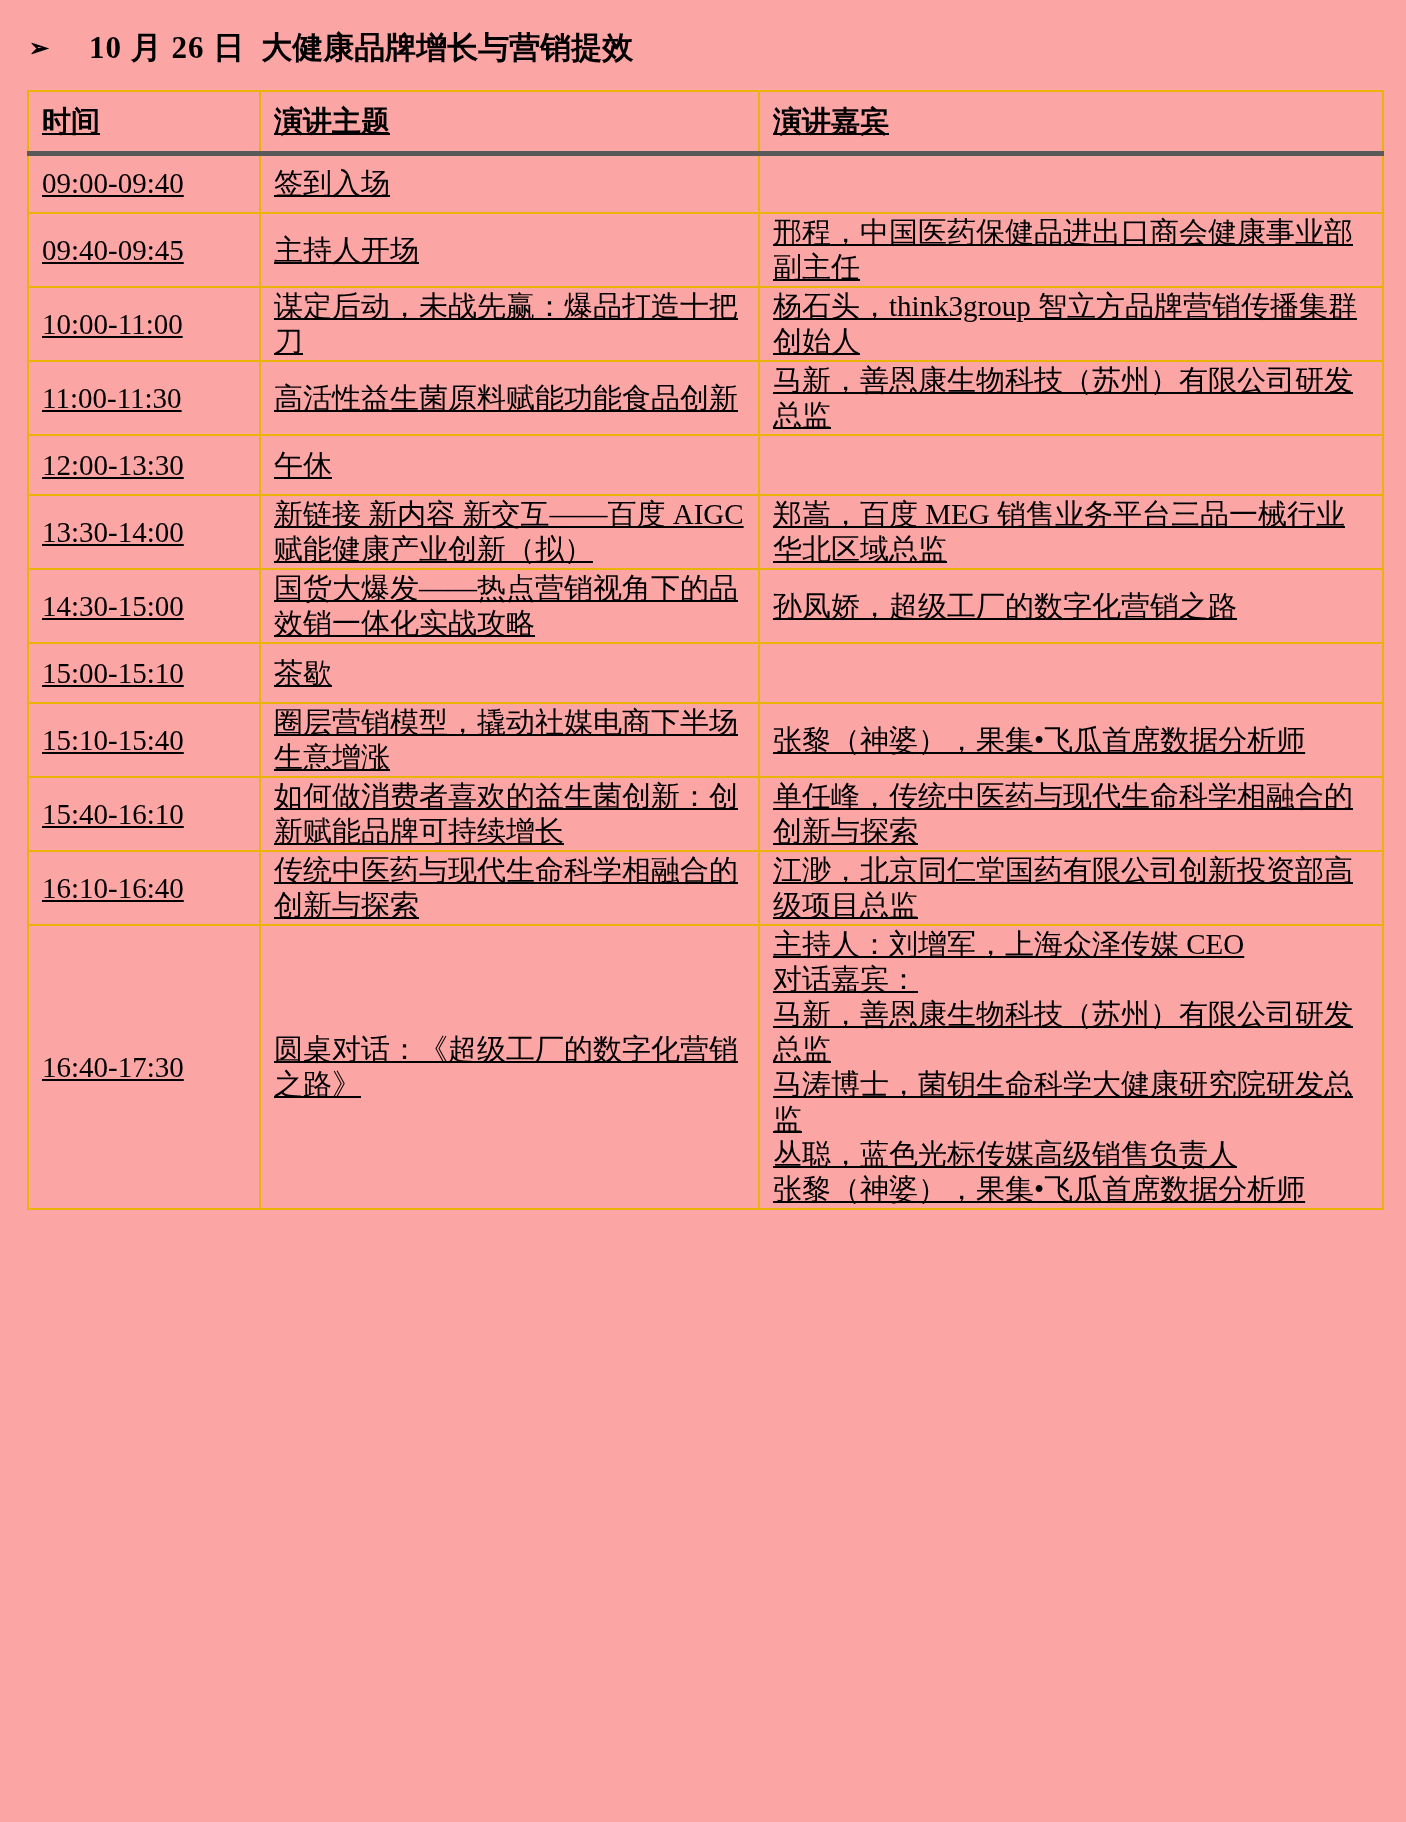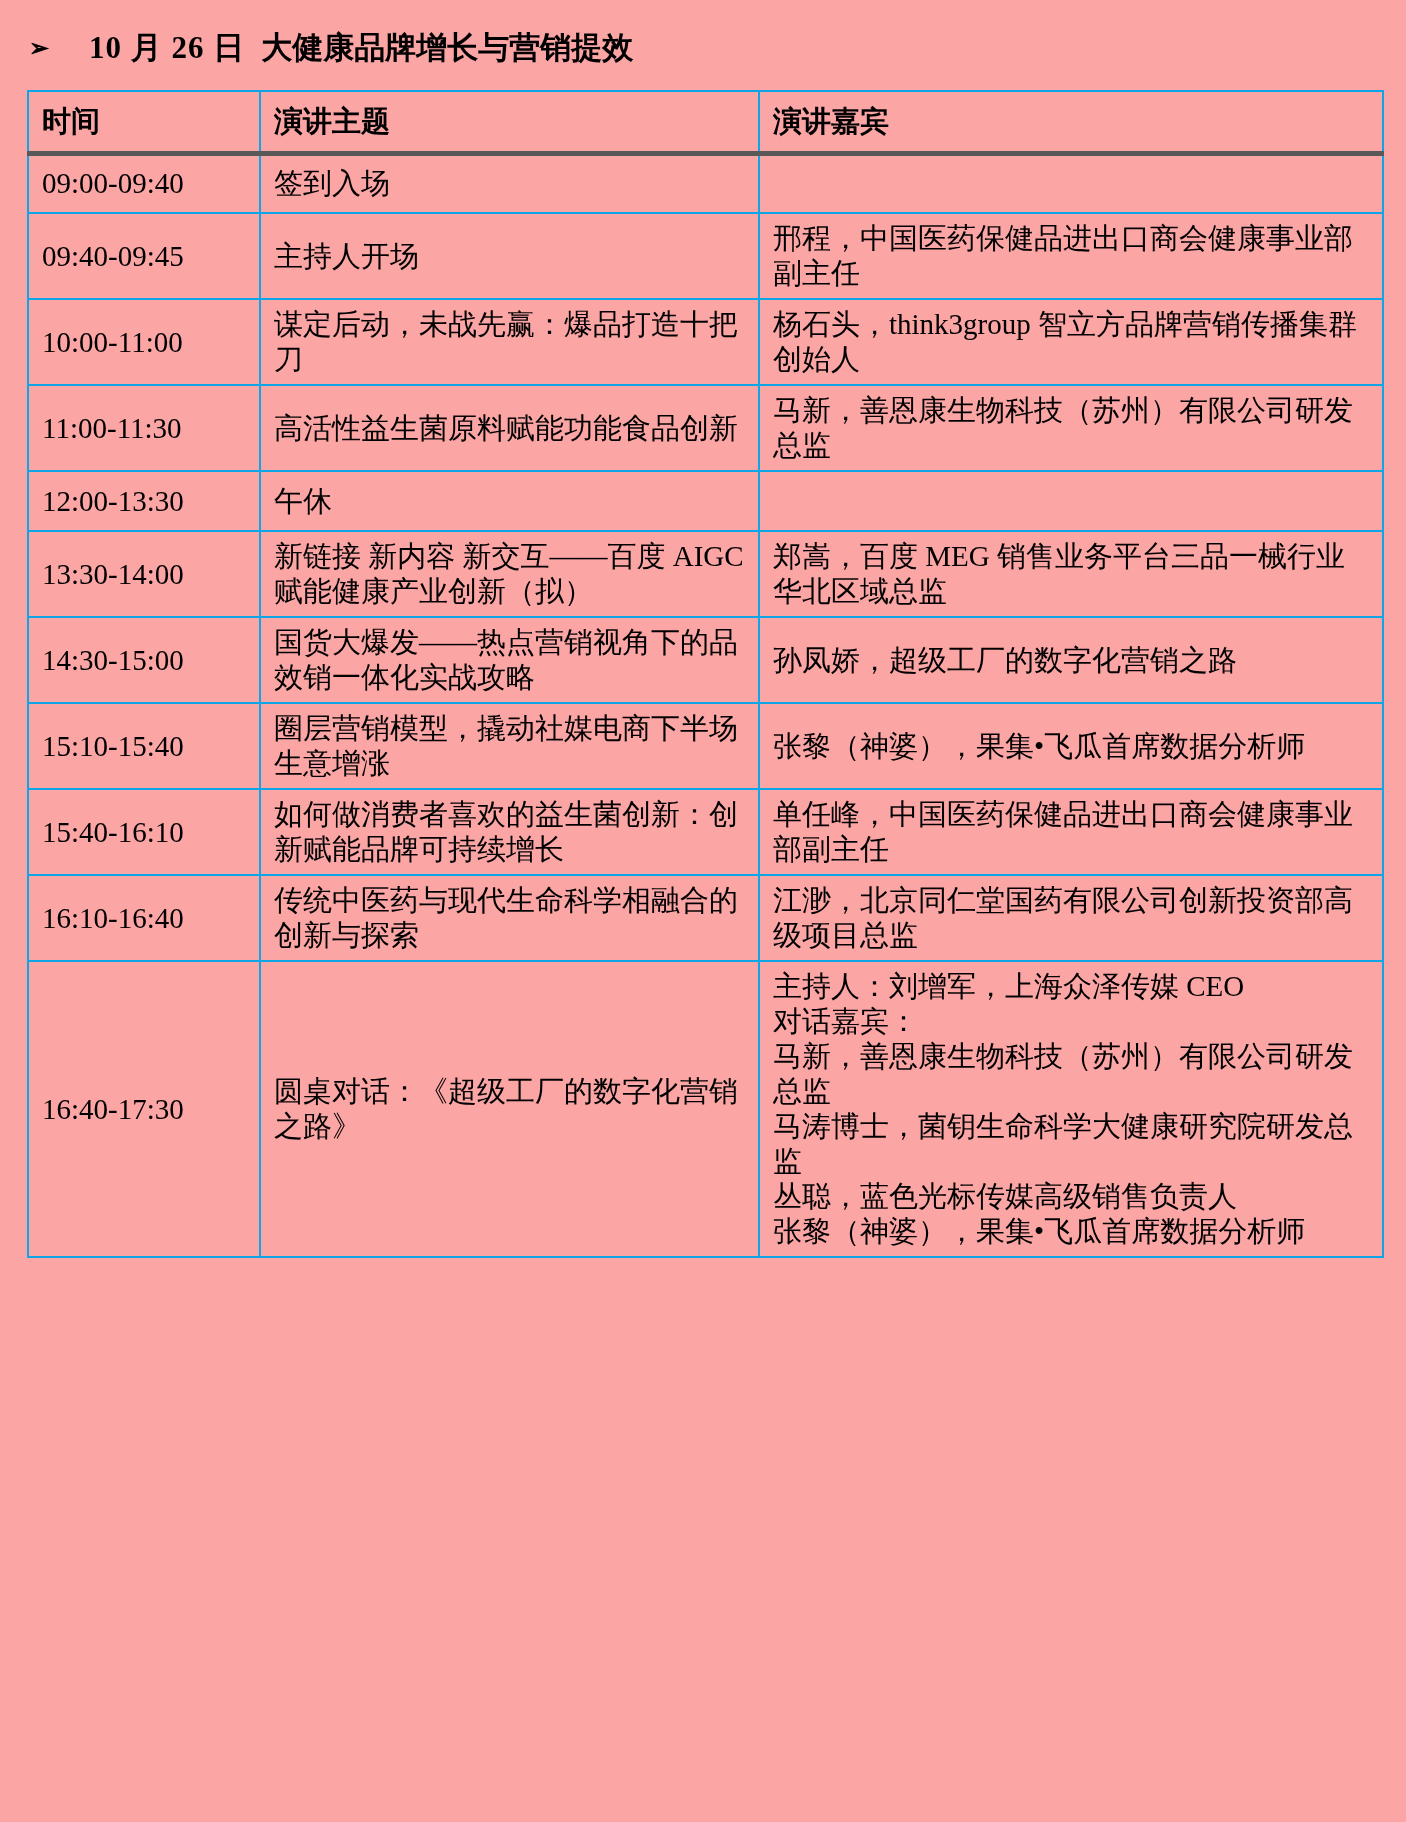--- a/index.html
+++ b/index.html
@@ -40,29 +40,30 @@
   table.agenda {
     border-collapse: collapse;
     table-layout: fixed;
     width: 1355px;
   }
   col.c1 { width: 232px; }
   col.c2 { width: 499px; }
   col.c3 { width: 624px; }
   table.agenda th,
   table.agenda td {
-    border: 2px solid #0ea5e9;
+    border: 2px solid #eab308;
     font-size: 29px;
     line-height: 35px;
-    padding: 7px 13px;
+    padding: 1px 13px;
     vertical-align: middle;
     text-align: left;
     white-space: pre-line;
     word-break: break-word;
     box-sizing: border-box;
+    text-decoration: underline;
   }
   table.agenda thead th {
     font-weight: bold;
     height: 62px;
     border-bottom: 5px solid #595959;
   }
   table.agenda tbody td {
     height: 60px;
     font-weight: normal;
   }
@@ -119,28 +120,33 @@
           <td>13:30-14:00</td>
           <td>新链接 新内容 新交互——百度 AIGC 赋能健康产业创新（拟）</td>
           <td>郑嵩，百度 MEG 销售业务平台三品一械行业华北区域总监</td>
         </tr>
         <tr>
           <td>14:30-15:00</td>
           <td>国货大爆发——热点营销视角下的品效销一体化实战攻略</td>
           <td>孙凤娇，超级工厂的数字化营销之路</td>
         </tr>
         <tr>
+          <td>15:00-15:10</td>
+          <td>茶歇</td>
+          <td></td>
+        </tr>
+        <tr>
           <td>15:10-15:40</td>
           <td>圈层营销模型，撬动社媒电商下半场生意增涨</td>
           <td>张黎（神婆），果集•飞瓜首席数据分析师</td>
         </tr>
         <tr>
           <td>15:40-16:10</td>
           <td>如何做消费者喜欢的益生菌创新：创新赋能品牌可持续增长</td>
-          <td>单任峰，中国医药保健品进出口商会健康事业部副主任</td>
+          <td>单任峰，传统中医药与现代生命科学相融合的创新与探索</td>
         </tr>
         <tr>
           <td>16:10-16:40</td>
           <td>传统中医药与现代生命科学相融合的创新与探索</td>
           <td>江渺，北京同仁堂国药有限公司创新投资部高级项目总监</td>
         </tr>
         <tr>
           <td>16:40-17:30</td>
           <td>圆桌对话：《超级工厂的数字化营销之路》</td>
           <td>主持人：刘增军，上海众泽传媒 CEO

